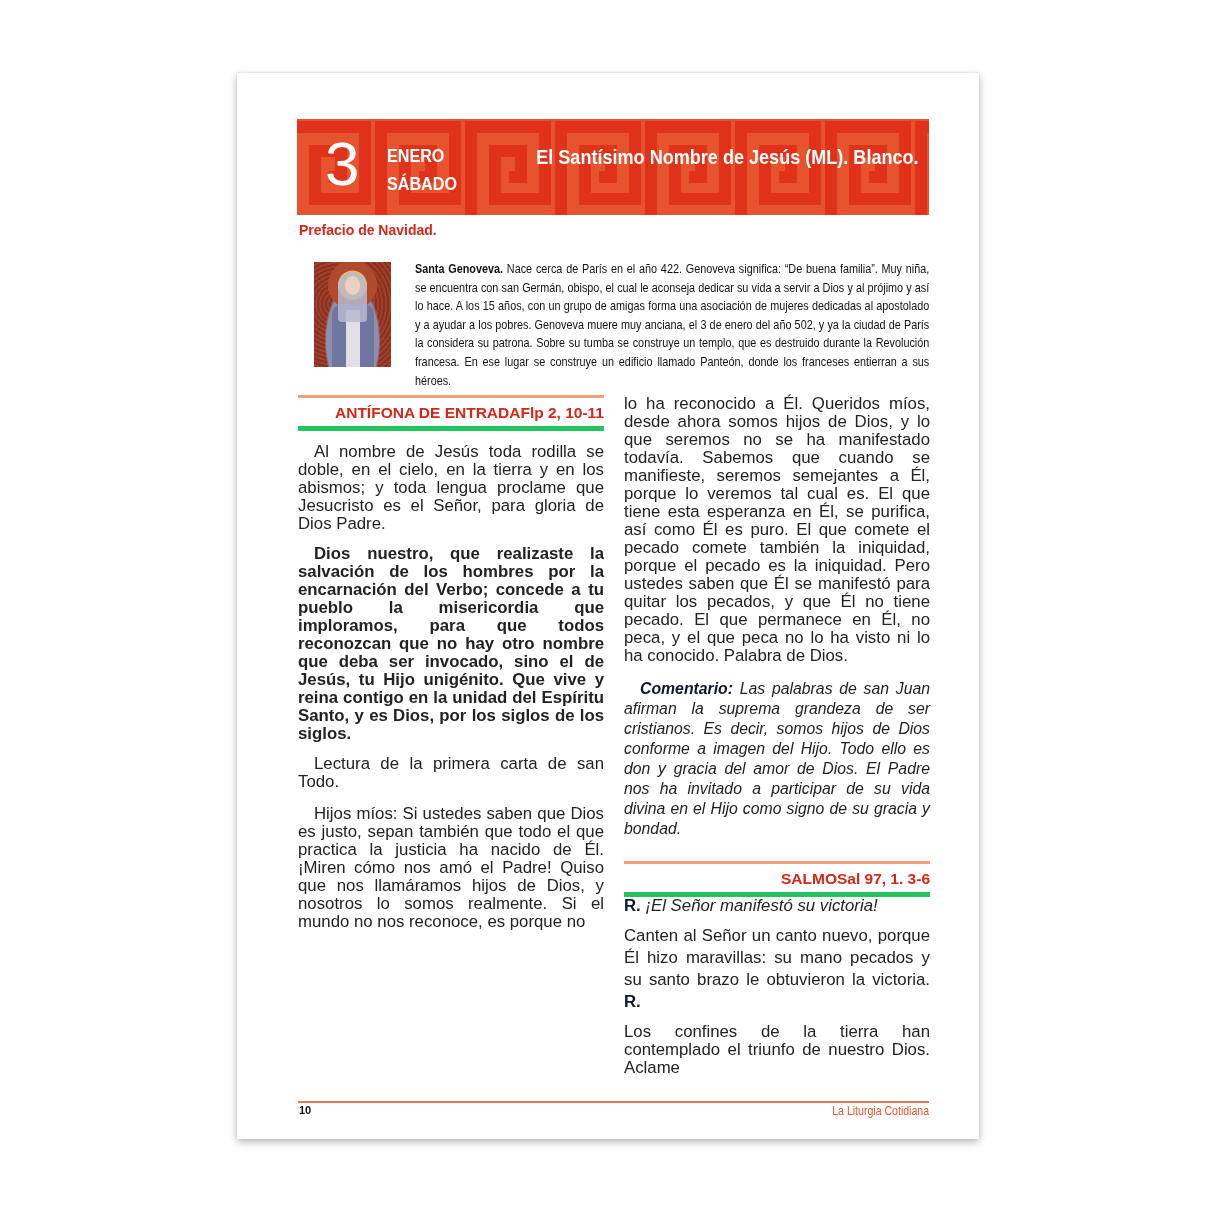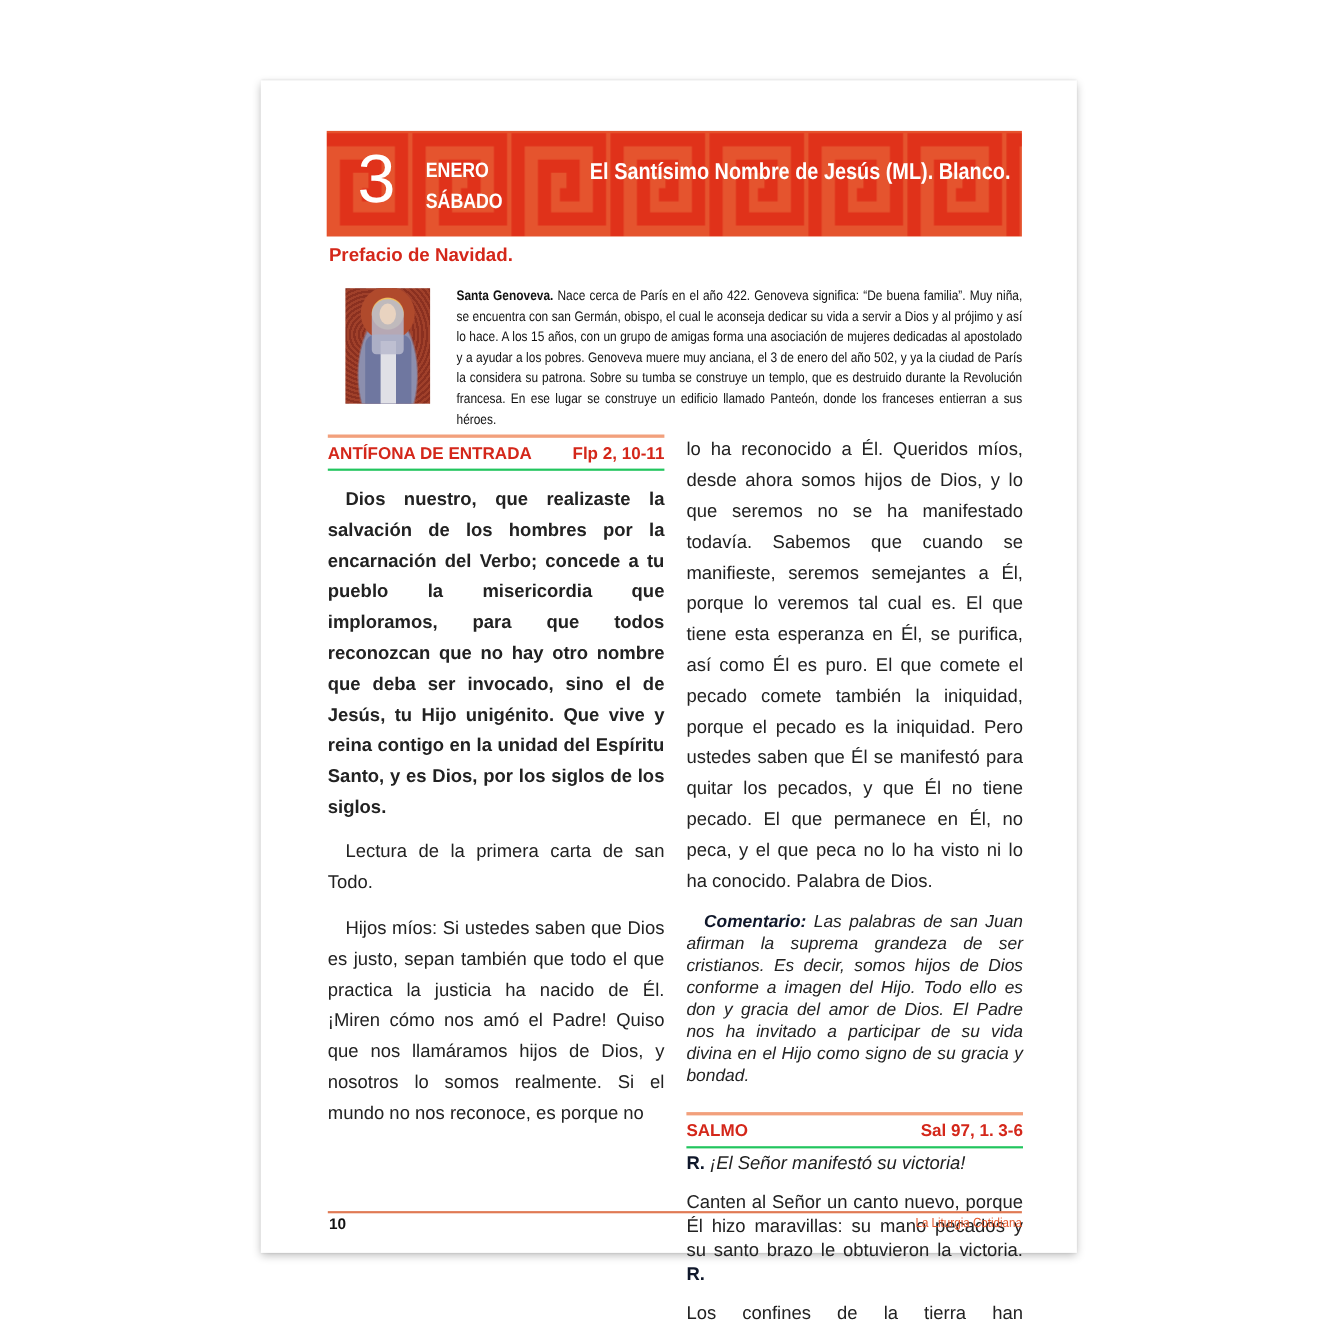--- a/index.html
+++ b/index.html
@@ -6,44 +6,44 @@
   body { width:1214px; height:1214px; background:#ffffff; position:relative; overflow:hidden; font-family:"Liberation Sans", sans-serif; }
   .page { position:absolute; left:237px; top:73px; width:742px; height:1066px; background:#ffffff;
           box-shadow: 0 3px 8px rgba(0,0,0,0.28), 0 0 2px rgba(0,0,0,0.12); }
   .banner { position:absolute; left:297px; top:119px; width:632px; height:96px; background:#e5542e; overflow:hidden; }
   .banner svg.pattern { position:absolute; left:0; top:0; }
   .day-num { position:absolute; left:28px; top:14px; font-size:62px; color:#ffffff; font-family:"Liberation Sans", sans-serif; font-weight:normal; line-height:1; letter-spacing:-1px; }
   .month, .weekday { position:absolute; left:90px; color:#ffffff; font-weight:bold; font-size:19px; font-family:"Liberation Sans", sans-serif; transform:scaleX(0.85); transform-origin:left; }
   .month { top:26px; }
   .weekday { top:54px; }
   .feast { position:absolute; right:10px; top:26px; color:#fff; font-weight:bold; font-size:21px; transform:scaleX(0.86); transform-origin:right; white-space:nowrap; }
-  .preface { position:absolute; left:299px; top:222px; color:#d4271a; font-weight:bold; font-size:17px; }
+  .preface { position:absolute; left:299px; top:222px; color:#d4271a; font-weight:bold; font-size:14px; }
   .saint-img { position:absolute; left:314px; top:262px; width:77px; height:105px; overflow:hidden;
     background: radial-gradient(circle at 50% 22%, #f0c060 0 14px, #b04a2c 15px 24px, transparent 25px),
                 radial-gradient(ellipse at 50% 75%, #8c8fae 0 26px, transparent 28px),
                 repeating-radial-gradient(circle at 30% 40%, #a0402a 0 2px, #8a3020 2px 4px); }
   .saint-face { position:absolute; left:31px; top:14px; width:15px; height:19px; border-radius:50%; background:#e9d3c0; }
   .saint-veil { position:absolute; left:24px; top:10px; width:29px; height:50px; border-radius:14px 14px 4px 4px; background:#b7b9cc; opacity:.85; }
   .saint-robe { position:absolute; left:18px; top:42px; width:42px; height:63px; border-radius:10px 10px 0 0; background:#6f77a0; }
   .saint-inner { position:absolute; left:32px; top:48px; width:14px; height:57px; background:#e0e0e6; }
   .bio { position:absolute; left:415px; top:260px; width:515px; font-size:12.6px; line-height:18.6px; color:#111; text-align:justify;
          transform:scaleX(0.86); transform-origin:left top; width:598px; }
   .bio b { font-weight:bold; }
   .col { position:absolute; width:306px; }
   .col-left { left:298px; top:395px; }
   .col-right { left:624px; top:395px; }
-  .sec-head { border-top:3px solid #f2a07c; border-bottom:2px solid #22c55e; display:flex; justify-content:space-between;
+  .sec-head { border-top:3px solid #f2a07c; border-bottom:5px solid #22c55e; display:flex; justify-content:flex-end;
               color:#d4271a; font-weight:bold; font-size:15.5px; padding:6px 0 4px 0; line-height:18px; }
-  .para { font-size:16.8px; line-height:28px; color:#222; text-align:justify; margin:0; }
+  .para { font-size:16.8px; line-height:18px; color:#222; text-align:justify; margin:0; }
   .indent { text-indent:16px; }
   .bold { font-weight:bold; }
   .red { color:#0f172a; font-weight:bold; }
   .ital { font-style:italic; }
   .footer-line { position:absolute; left:298px; top:1101px; width:631px; height:2px; background:#e07a55; }
-  .page-num { position:absolute; left:299px; top:1104px; font-size:14px; font-weight:bold; color:#111; }
+  .page-num { position:absolute; left:299px; top:1104px; font-size:11px; font-weight:bold; color:#111; }
   .footer-title { position:absolute; right:285px; top:1104px; font-size:12px; color:#e0552a; transform:scaleX(0.88); transform-origin:right; }
 </style>
 </head>
 <body>
 
 <div class="page"></div>
 
 <div class="banner">
   <svg class="pattern" width="632" height="96" viewBox="0 0 632 96">
     <defs>
@@ -68,20 +68,21 @@
   <div class="saint-face"></div>
 </div>
 
 <div class="bio"><b>Santa Genoveva.</b><span> Nace cerca de París en el año 422. Genoveva significa: “De buena familia”. Muy niña, se encuentra con san Germán, obispo, el cual le aconseja dedicar su vida a servir a Dios y al prójimo y así lo hace. A los 15 años, con un grupo de amigas forma una asociación de mujeres dedicadas al apostolado y a ayudar a los pobres. Genoveva muere muy anciana, el 3 de enero del año 502, y ya la ciudad de París la considera su patrona. Sobre su tumba se construye un templo, que es destruido durante la Revolución francesa. En ese lugar se construye un edificio llamado Panteón, donde los franceses entierran a sus héroes.</span></div>
 
 <div class="col col-left">
   <div class="sec-head">
     <span>ANTÍFONA DE ENTRADA</span>
     <span>Flp 2, 10-11</span>
   </div>
+  <p class="para indent" style="margin-top:12px;">Al nombre de Jesús toda rodilla se doble, en el cielo, en la tierra y en los abismos; y toda lengua proclame que Jesucristo es el Señor, para gloria de Dios Padre.</p>
 
   <p class="para indent bold" style="margin-top:12px;">Dios nuestro, que realizaste la salvación de los hombres por la encarnación del Verbo; concede a tu pueblo la misericordia que imploramos, para que todos reconozcan que no hay otro nombre que deba ser invocado, sino el de Jesús, tu Hijo unigénito. Que vive y reina contigo en la unidad del Espíritu Santo, y es Dios, por los siglos de los siglos.</p>
 
   <p class="para indent" style="margin-top:12px;">Lectura de la primera carta de san Todo.</p>
   <p class="para indent" style="margin-top:14px;">Hijos míos: Si ustedes saben que Dios es justo, sepan también que todo el que practica la justicia ha nacido de Él. ¡Miren cómo nos amó el Padre! Quiso que nos llamáramos hijos de Dios, y nosotros lo somos realmente. Si el mundo no nos reconoce, es porque no</p>
 </div>
 
 <div class="col col-right">
   <p class="para">lo ha reconocido a Él. Queridos míos, desde ahora somos hijos de Dios, y lo que seremos no se ha manifestado todavía. Sabemos que cuando se manifieste, seremos semejantes a Él, porque lo veremos tal cual es. El que tiene esta esperanza en Él, se purifica, así como Él es puro. El que comete el pecado comete también la iniquidad, porque el pecado es la iniquidad. Pero ustedes saben que Él se manifestó para quitar los pecados, y que Él no tiene pecado. El que permanece en Él, no peca, y el que peca no lo ha visto ni lo ha conocido. Palabra de Dios.</p>
   <p class="para indent ital" style="margin-top:14px; font-size:15.8px; line-height:20px;"><span class="red">Comentario:</span><span> Las palabras de san Juan afirman la suprema grandeza de ser cristianos. Es decir, somos hijos de Dios conforme a imagen del Hijo. Todo ello es don y gracia del amor de Dios. El Padre nos ha invitado a participar de su vida divina en el Hijo como signo de su gracia y bondad.</span></p>

